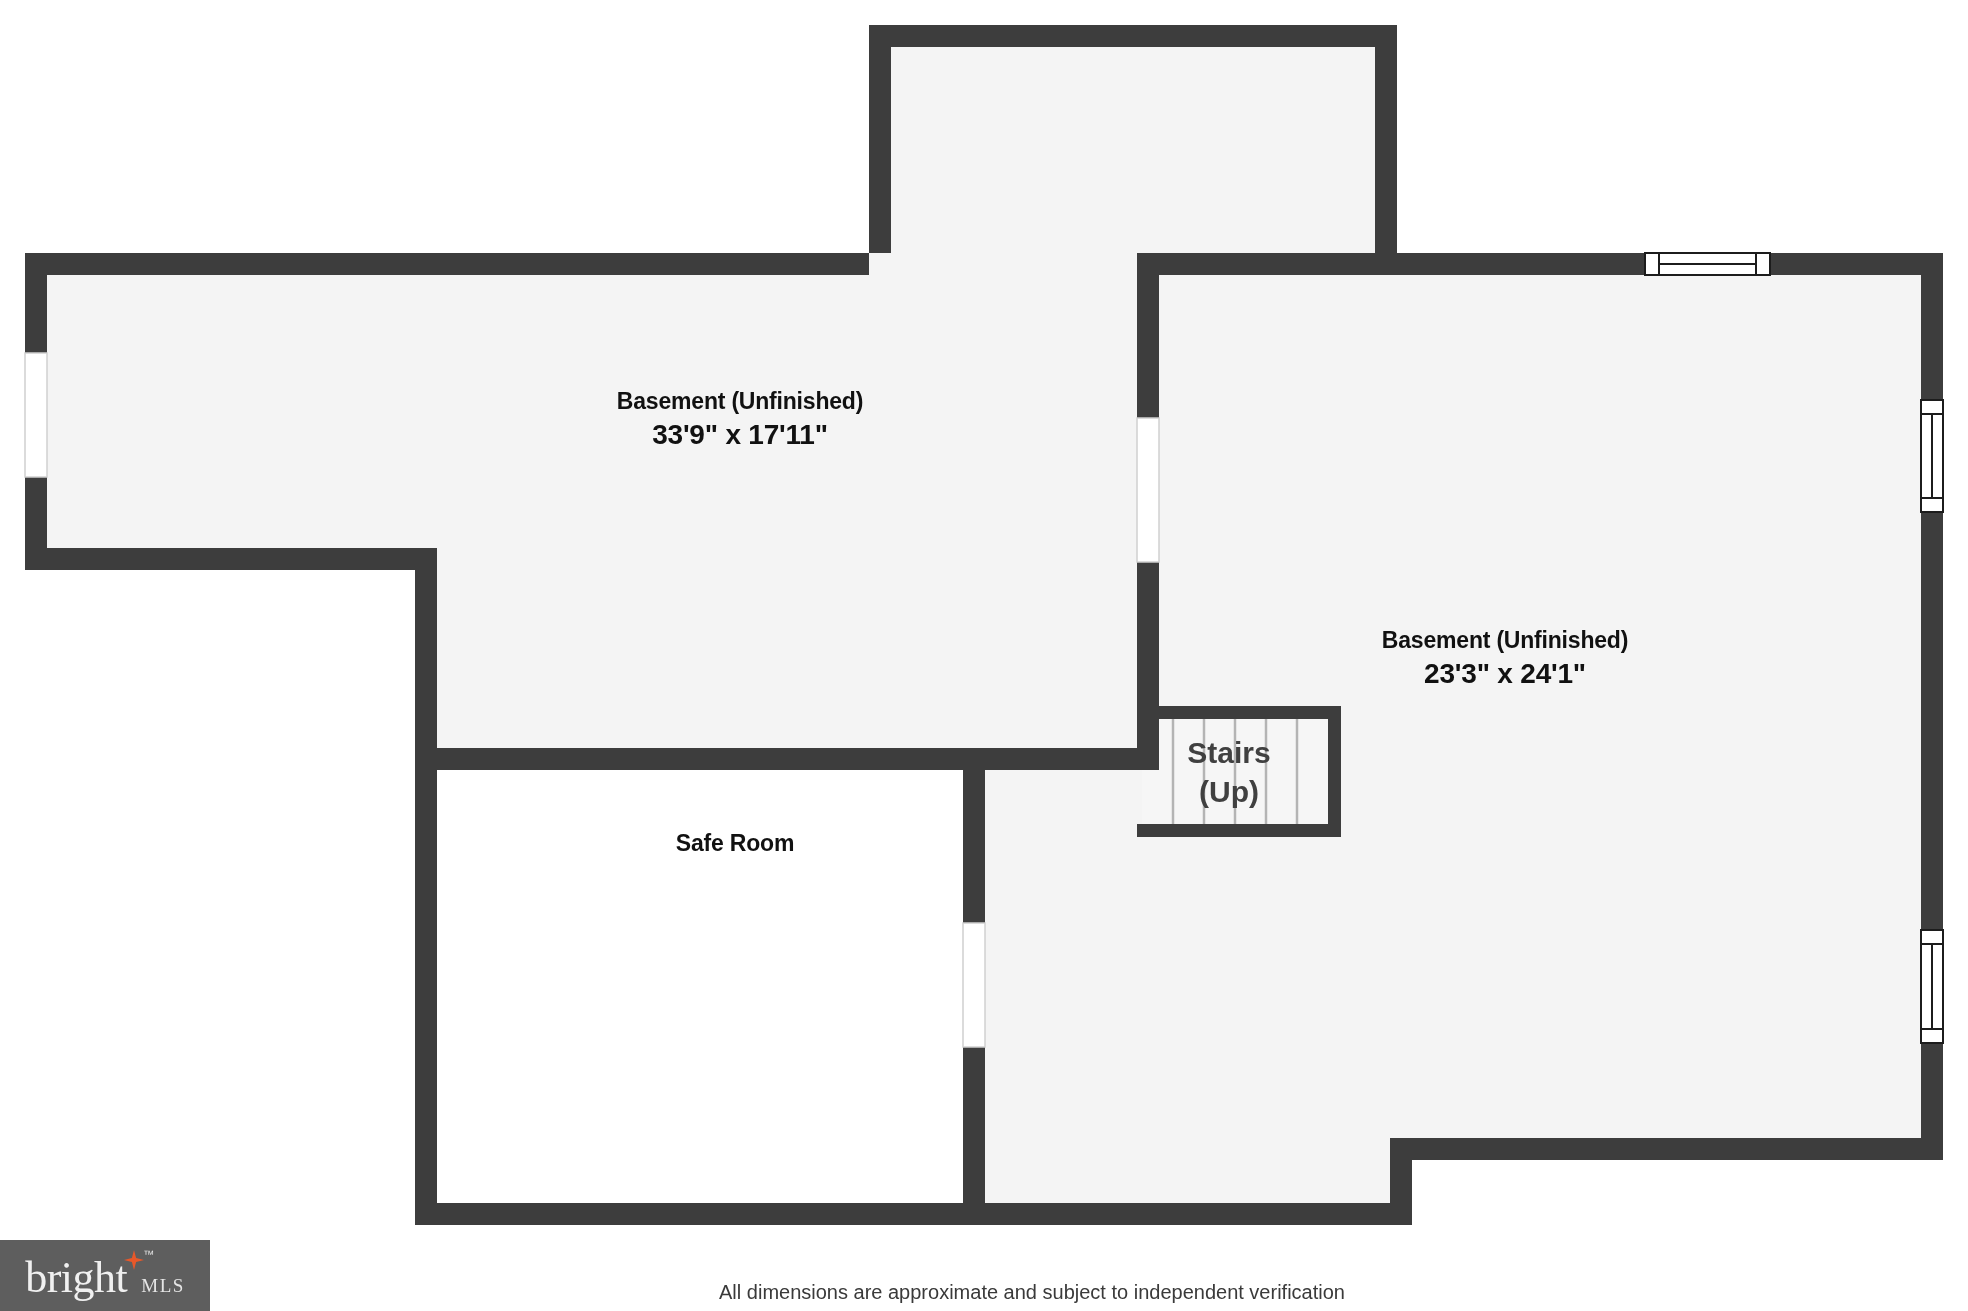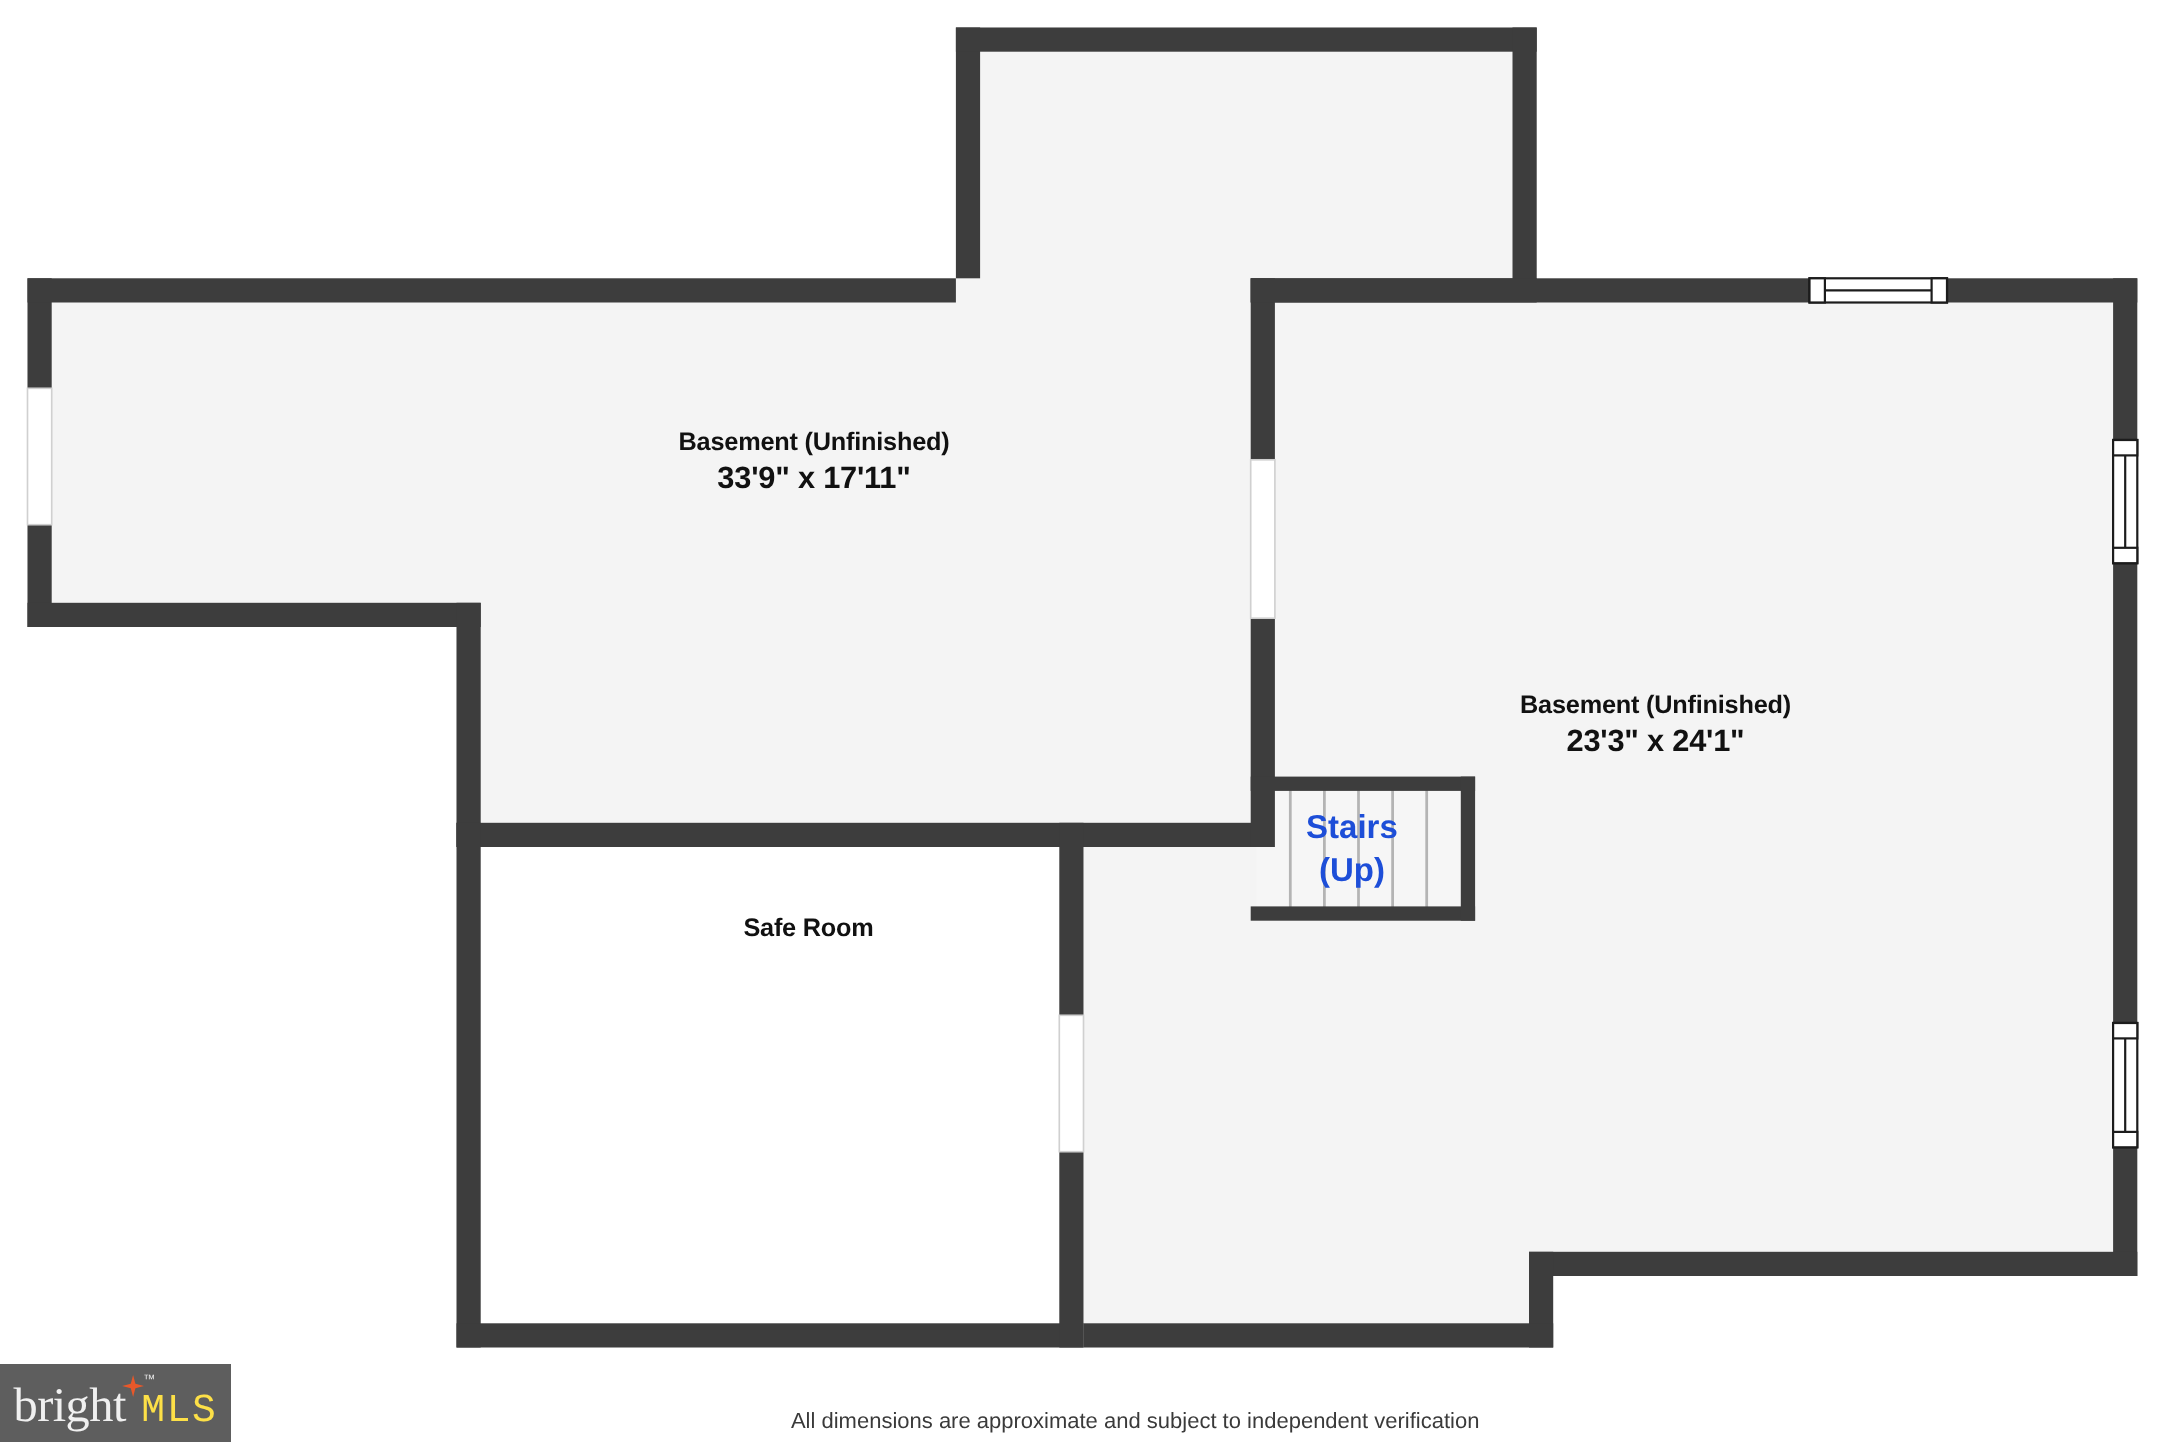--- a/index.html
+++ b/index.html
@@ -45,21 +45,21 @@
   .room-dims {
     font-size: 28px;
     font-weight: bold;
     letter-spacing: -0.2px;
     display: block;
     margin-top: 3px;
   }
   .stairs-label {
     position: absolute;
     text-align: center;
-    color: #1d4ed8;
+    color: #404040;
     font-size: 30px;
     font-weight: bold;
     line-height: 1.3;
     white-space: nowrap;
   }
   .stairs-label span { display: block; }
 
   
   #watermark {
     position: absolute;
@@ -95,23 +95,23 @@
   }
   .wm-tm {
     position: absolute;
     left: 118px;
     top: -4px;
     font-family: "Liberation Sans", sans-serif;
     font-size: 11px;
     color: #e8e8e8;
   }
   .wm-mls {
-    font-family: Liberation Mono, monospace;
-    font-size: 36px;
-    color: #fde047;
+    font-family: Liberation Serif, serif;
+    font-size: 19px;
+    color: #e5e5e5;
     letter-spacing: 1.5px;
     margin-left: 14px;
   }
 
   #disclaimer {
     position: absolute;
     left: 0;
     top: 1281px;
     width: 1968px;
     text-align: center;

